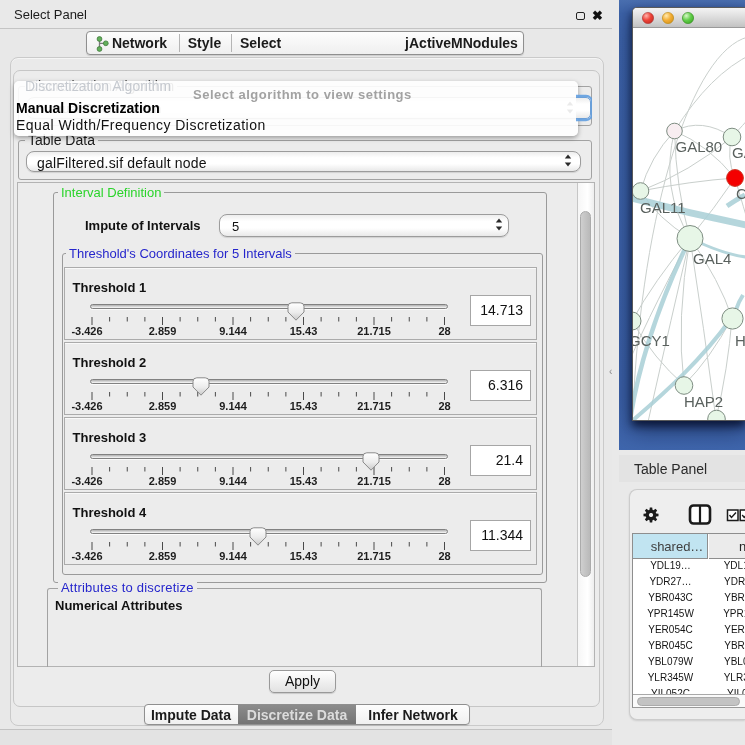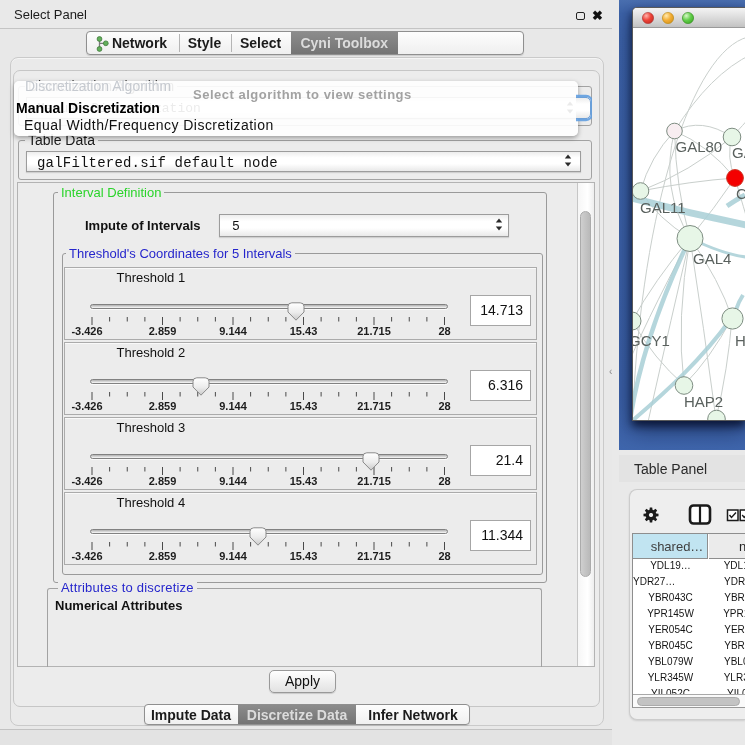--- a/index.html
+++ b/index.html
@@ -1,26 +1,26 @@
 <!DOCTYPE html>
 <html><head><meta charset="utf-8">
 <style>
 html,body{margin:0;padding:0;width:745px;height:745px;overflow:hidden;background:#e8e8e8;
  font-family:"Liberation Sans",sans-serif;-webkit-font-smoothing:antialiased;}
 *{box-sizing:border-box;}
 .abs{position:absolute;}
-.combo{position:absolute;border:1px solid #9c9c9c;border-radius:0;
+.combo{position:absolute;border:1px solid #9c9c9c;border-radius:8px;
  background:linear-gradient(#ededed 0%,#ffffff 30%,#ffffff 62%,#e9e9e9 100%);
- box-shadow:0 1px 1px rgba(0,0,0,0.12);font-family:Liberation Mono, monospace;}
+ box-shadow:0 1px 1px rgba(0,0,0,0.12);}
 .carets{position:absolute;width:9px;color:#222;}
 .carets svg{display:block}
 .gbox{position:absolute;border:1px solid #a2a2a2;border-radius:3px;}
 .gtitle{position:absolute;top:-8px;background:#ececec;padding:0 3px;font-size:13px;line-height:15px;}
 .tpanel{position:absolute;border:1px solid #ababab;background:#ececec;box-shadow:inset 0 1px 0 rgba(255,255,255,.7);}
-.tlabel{position:absolute;left:8px;top:2px;font-size:13px;font-weight:normal;color:#111;margin-left:44px;}
+.tlabel{position:absolute;left:8px;top:12px;font-size:13px;font-weight:bold;color:#111;}
 .track{position:absolute;height:5px;border:1px solid #818181;border-radius:3px;
  background:linear-gradient(#b0b0b0,#d8d8d8 55%,#fbfbfb);box-shadow:0 1px 0 rgba(255,255,255,.8);}
 .vbox{position:absolute;width:61px;height:31px;background:#fff;border:1px solid #a6a6a6;
  font-size:14px;color:#111;text-align:right;padding-right:7px;line-height:29px;}
 .ticklab{position:absolute;width:60px;text-align:center;font-size:11px;font-weight:bold;color:#1d1d1d;}
 .seg{position:absolute;top:0;bottom:0;display:flex;align-items:center;justify-content:center;
  font-size:14px;font-weight:600;color:#1b1b1b;}
 .segsep{position:absolute;top:2px;bottom:2px;width:1px;background:#b5b5b5;}
 .dark{background:linear-gradient(#8c8c8c,#747474);color:#dcdcdc;}
 .rowtxt{font-size:10px;color:#141414;}
@@ -282,28 +282,28 @@
    <svg class="abs" style="left:9px;top:4px;" width="15" height="16" viewBox="0 0 15 16">
      <path d="M3.5 4 V12 M3.5 7.3 H9.5" stroke="#7a7a7a" stroke-width="1.3" fill="none"></path>
      <circle cx="3.5" cy="3" r="2.4" fill="#63b05c" stroke="#3f7a3a" stroke-width="0.8"></circle>
      <circle cx="9.8" cy="7.3" r="2.4" fill="#63b05c" stroke="#3f7a3a" stroke-width="0.8"></circle>
      <circle cx="3.5" cy="13" r="2.4" fill="#63b05c" stroke="#3f7a3a" stroke-width="0.8"></circle>
    </svg>
    <div class="segsep" style="left:91.5px;"></div>
    <div class="seg" style="left:91.5px;width:52px;">Style</div>
    <div class="segsep" style="left:143.5px;"></div>
    <div class="seg" style="left:143.5px;width:60px;">Select</div>
-   <div class="seg dark" style="left:203.5px;width:107.5px;">Cyni Toolbox</div>
+   <div class="seg" style="left:311px;width:127px;">jActiveMNodules</div>
  </div>
 
  <div class="abs" style="left:14px;top:81px;width:564px;height:55px;background:rgba(255,255,255,0.9);
    border-radius:5px;box-shadow:0 2px 5px rgba(0,0,0,0.35);"></div>
  <div class="abs" style="left:193px;top:87px;font-size:13px;font-weight:600;color:#a2a2a2;letter-spacing:0.5px;">Select algorithm to view settings</div>
  <div class="abs" style="left:16px;top:100px;font-size:14px;font-weight:bold;color:#000;">Manual Discretization</div>
- <div class="abs" style="left:24px;top:117px;font-size:14px;color:#111;letter-spacing:0.45px;">Equal Width/Frequency Discretization</div>
+ <div class="abs" style="left:16px;top:117px;font-size:14px;color:#111;letter-spacing:0.45px;">Equal Width/Frequency Discretization</div>
  <div class="abs" style="left:25px;top:78px;font-size:14px;color:#c6cad0;">Discretization Algorithm</div>
  <div class="abs" style="left:576px;top:92px;width:16px;height:32px;overflow:hidden;">
    <div style="position:absolute;left:-120px;top:5px;width:135px;height:22px;border:1px solid #6b9fd8;border-radius:4px;
      background:linear-gradient(#ededed 0%,#ffffff 30%,#ffffff 62%,#e9e9e9 100%);box-shadow:0 0 0 2.2px rgba(98,158,224,.9);border-radius:5px;"></div>
  </div>
 
  <div class="abs" style="left:609px;top:366px;font-size:10px;color:#8a8a8a;">‹</div>
  <div class="abs" style="left:0;top:729px;width:612px;height:16px;background:#e3e3e3;border-top:1px solid #c2c2c2;"></div>
 </div>
 
@@ -416,21 +416,21 @@
    </g>
  </svg>
 
  <div class="abs" style="left:20px;top:533px;width:113px;height:175px;border-top:1px solid #8e8e8e;border-left:1px solid #8e8e8e;border-bottom:1px solid #999;background:#fff;overflow:hidden;">
    <div class="abs" style="left:0;top:0;width:75px;height:25px;background:#c1e4f1;border-right:1px solid #8e8e8e;border-bottom:1px solid #8e8e8e;
      font-size:13px;color:#404040;text-align:center;line-height:25px;text-indent:14px;">shared…</div>
    <div class="abs" style="left:76px;top:0;width:80px;height:25px;background:#ebebeb;border-bottom:1px solid #8e8e8e;
      font-size:13px;color:#222;padding-left:30px;line-height:25px;">name</div>
    <div class="abs rowtxt" style="left:0px;top:26.0px;width:75px;text-align:center;">YDL19…</div>
       <div class="abs rowtxt" style="left:75.5px;top:26.0px;width:76px;text-align:center;">YDL195W</div>
-      <div class="abs rowtxt" style="left:0px;top:42.0px;width:75px;">YDR27…</div>
+      <div class="abs rowtxt" style="left:0px;top:42.0px;width:75px;text-align:center;">YDR27…</div>
       <div class="abs rowtxt" style="left:75.5px;top:42.0px;width:76px;text-align:center;">YDR277C</div>
       <div class="abs rowtxt" style="left:0px;top:58.0px;width:75px;text-align:center;">YBR043C</div>
       <div class="abs rowtxt" style="left:75.5px;top:58.0px;width:76px;text-align:center;">YBR043C</div>
       <div class="abs rowtxt" style="left:0px;top:74.0px;width:75px;text-align:center;">YPR145W</div>
       <div class="abs rowtxt" style="left:75.5px;top:74.0px;width:76px;text-align:center;">YPR145W</div>
       <div class="abs rowtxt" style="left:0px;top:90.0px;width:75px;text-align:center;">YER054C</div>
       <div class="abs rowtxt" style="left:75.5px;top:90.0px;width:76px;text-align:center;">YER054C</div>
       <div class="abs rowtxt" style="left:0px;top:106.0px;width:75px;text-align:center;">YBR045C</div>
       <div class="abs rowtxt" style="left:75.5px;top:106.0px;width:76px;text-align:center;">YBR045C</div>
       <div class="abs rowtxt" style="left:0px;top:122.0px;width:75px;text-align:center;">YBL079W</div>

